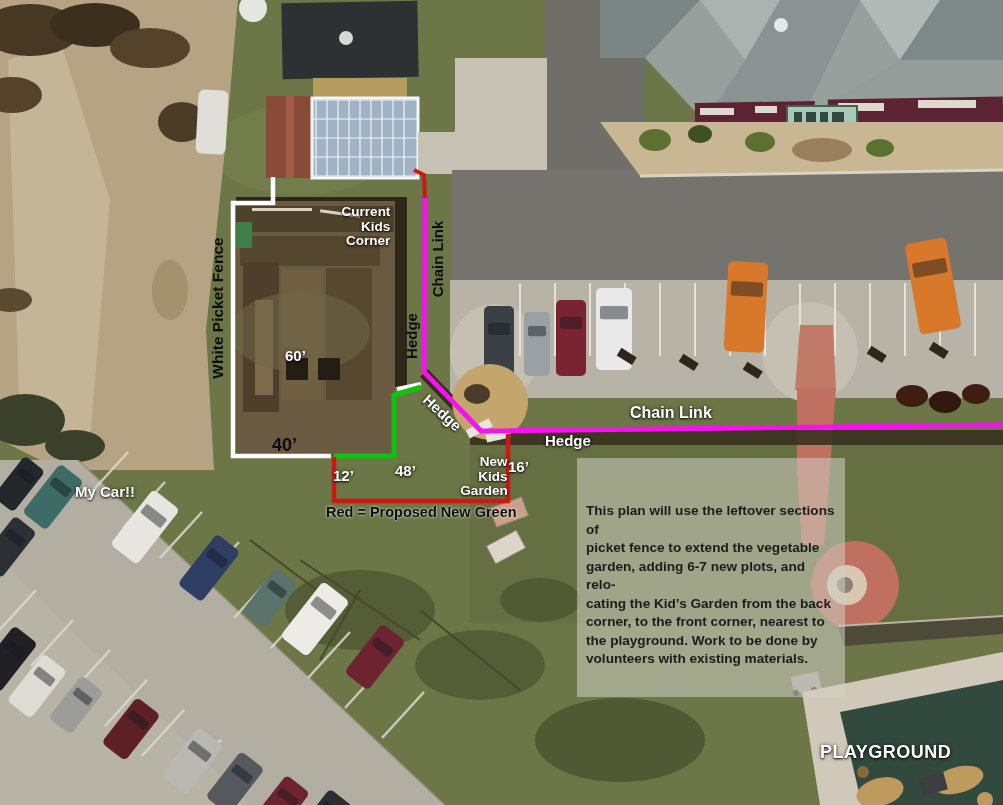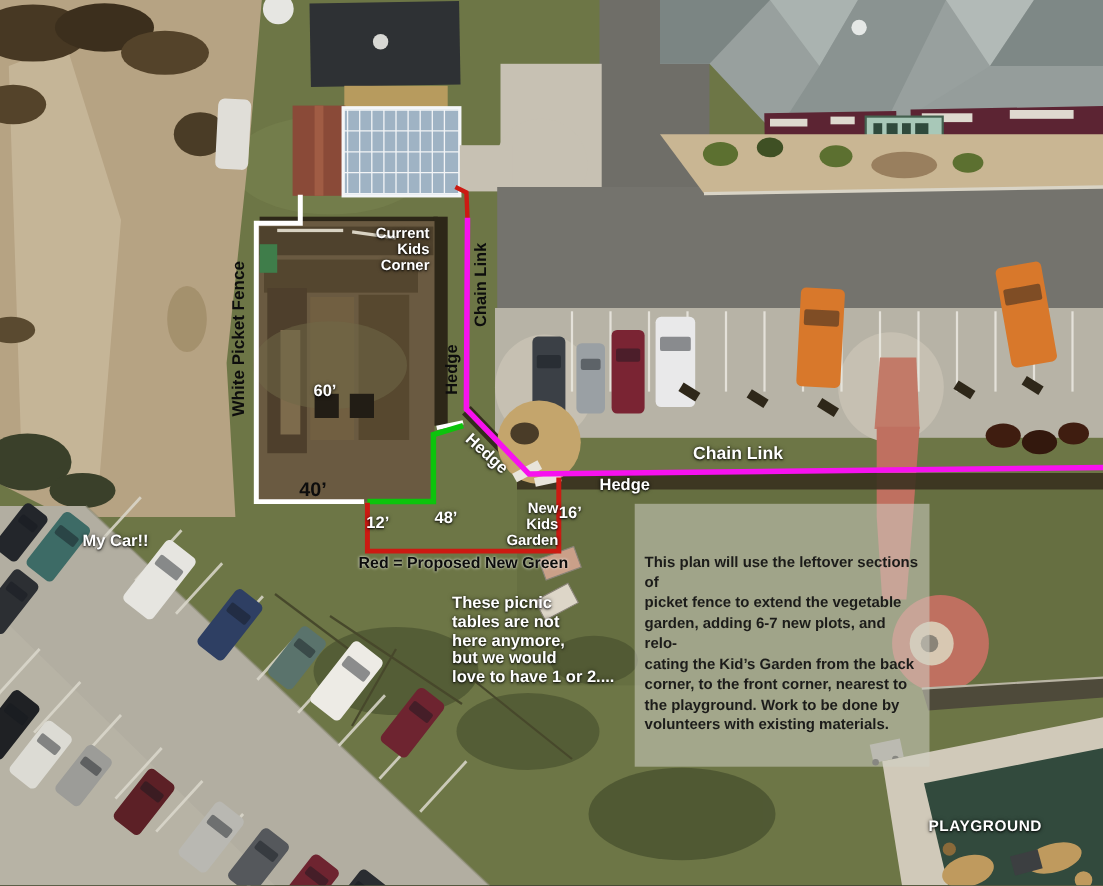--- a/index.html
+++ b/index.html
@@ -320,27 +320,22 @@
 Garden</div>
 
 <div class="lbl k glow" style="left:326px;top:505px;font-size:14.5px;">Red = Proposed New Green</div>
 
 <div class="lbl w r42" style="left:442px;top:413px;font-size:15px;white-space:nowrap;">Hedge</div>
 
 <div class="lbl w" style="left:545px;top:433px;font-size:15px;">Hedge</div>
 
 <div class="lbl w" style="left:630px;top:404px;font-size:16px;">Chain Link</div>
 
-<div class="lbl w" style="left:411px;top:541px;font-size:15px;line-height:1.12;">These picnic
-tables are not
-here anymore,
-but we would
-love to have 1 or 2....</div>
-
-<div class="lbl w" style="left:844px;top:743px;font-size:14px;letter-spacing:.5px;">PLAYGROUND</div>
+
+<div class="lbl w" style="left:820px;top:743px;font-size:18px;letter-spacing:.5px;">PLAYGROUND</div>
 
 <div class="legend">
   <div class="body">This plan will use the leftover sections of
 picket fence to extend the vegetable
 garden, adding 6-7 new plots, and relo-
 cating the Kid’s Garden from the back
 corner, to the  front corner, nearest to
 the playground.   Work to be done by
 volunteers with existing materials.</div>
 </div>

